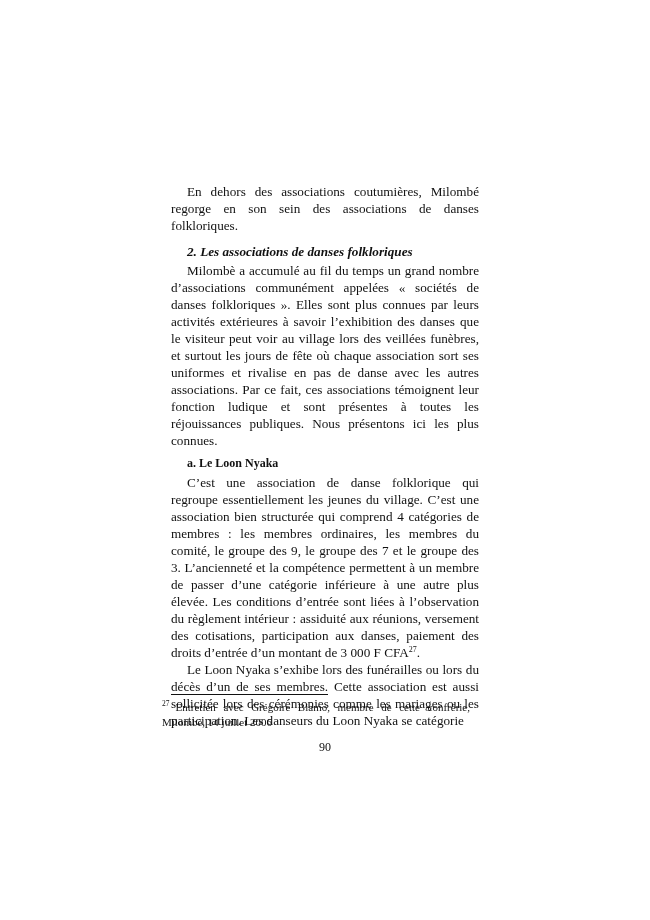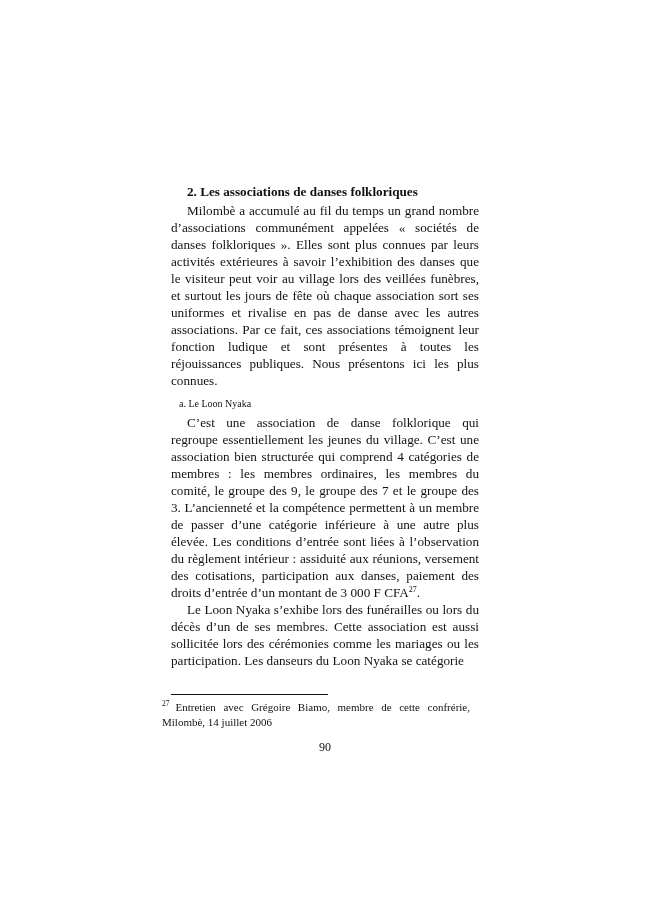--- a/index.html
+++ b/index.html
@@ -1,34 +1,35 @@
 <!DOCTYPE html>
 <html><head>
 <meta charset="utf-8">
 <style>
   html, body { margin:0; padding:0; background:#ffffff; }
   body { width:650px; height:920px; position:relative; overflow:hidden;
          font-family:"Liberation Serif","DejaVu Serif",serif; color:#111; }
   .page { position:absolute; left:171px; top:183px; width:308px; }
   .p { font-size:13.2px; line-height:17px; text-align:justify; margin:0; text-indent:16px; }
   .p.gap-after { margin-bottom:9px; }
-  .h2 { font-size:13.2px; line-height:17px; font-weight:bold; margin:0 0 2px 16px; }
-  .h3 { font-size:10px; line-height:17px; font-weight:normal; margin:6px 0 2px 8px; }
+  .h2 { font-size:13.2px; line-height:17px; font-weight:bold; margin:0 0 2px 16px;font-style:italic; }
+  .h3 { font-size:12px; line-height:17px; font-weight:bold; margin:6px 0 2px 16px; }
   .it { }
   sup { font-size:8px; line-height:0; vertical-align:super; }
   .fn-rule { position:absolute; left:171px; top:694px; width:157px; height:1px; background:#111; }
   .footnote { position:absolute; left:162px; top:700px; width:308px;
               font-size:11px; line-height:15px; text-align:justify; margin:0; }
   .footnote .num { font-size:7.5px; vertical-align:super; line-height:0; margin-right:6px; }
   .pagenum { position:absolute; left:0; width:650px; top:740px; text-align:center; font-size:12px; }
 </style>
 </head>
 <body>
 
 <div class="page">
+  <p class="p gap-after">En dehors des associations coutumières, Milombé regorge en son sein des associations de danses folkloriques.</p>
   <div class="h2">2. Les associations de danses folkloriques</div>
   <p class="p">Milombè a accumulé au fil du temps un grand nombre d’associations communément appelées « sociétés de danses folkloriques ». Elles sont plus connues par leurs activités extérieures à savoir l’exhibition des danses que le visiteur peut voir au village lors des veillées funèbres, et surtout les jours de fête où chaque association sort ses uniformes et rivalise en pas de danse avec les autres associations. Par ce fait, ces associations témoignent leur fonction ludique et sont présentes à toutes les réjouissances publiques. Nous présentons ici les plus connues.</p>
   <div class="h3">a. Le Loon Nyaka</div>
   <p class="p"><span>C’est une association de danse folklorique qui regroupe essentiellement les jeunes du village. C’est une association bien structurée qui comprend 4 catégories de membres : les membres ordinaires, les membres du comité, le groupe des 9, le groupe des 7 et le groupe des 3. L’ancienneté et la compétence permettent à un membre de passer d’une catégorie inférieure à une autre plus élevée. Les conditions d’entrée sont liées à l’observation du règlement intérieur : assiduité aux réunions, versement des cotisations, participation aux danses, paiement des droits d’entrée d’un montant de 3 000 F CFA</span><sup>27</sup><span>.</span></p>
   <p class="p"><span>Le </span><span class="it">Loon Nyaka</span><span> s’exhibe lors des funérailles ou lors du décès d’un de ses membres. Cette association est aussi sollicitée lors des cérémonies comme les mariages ou les participation. Les danseurs du </span><span class="it">Loon Nyaka</span><span> se catégorie</span></p>
 </div>
 
 <div class="fn-rule"></div>
 <p class="footnote"><span class="num">27</span><span>Entretien avec Grégoire Biamo, membre de cette confrérie, Milombè, 14 juillet 2006</span></p>
 

